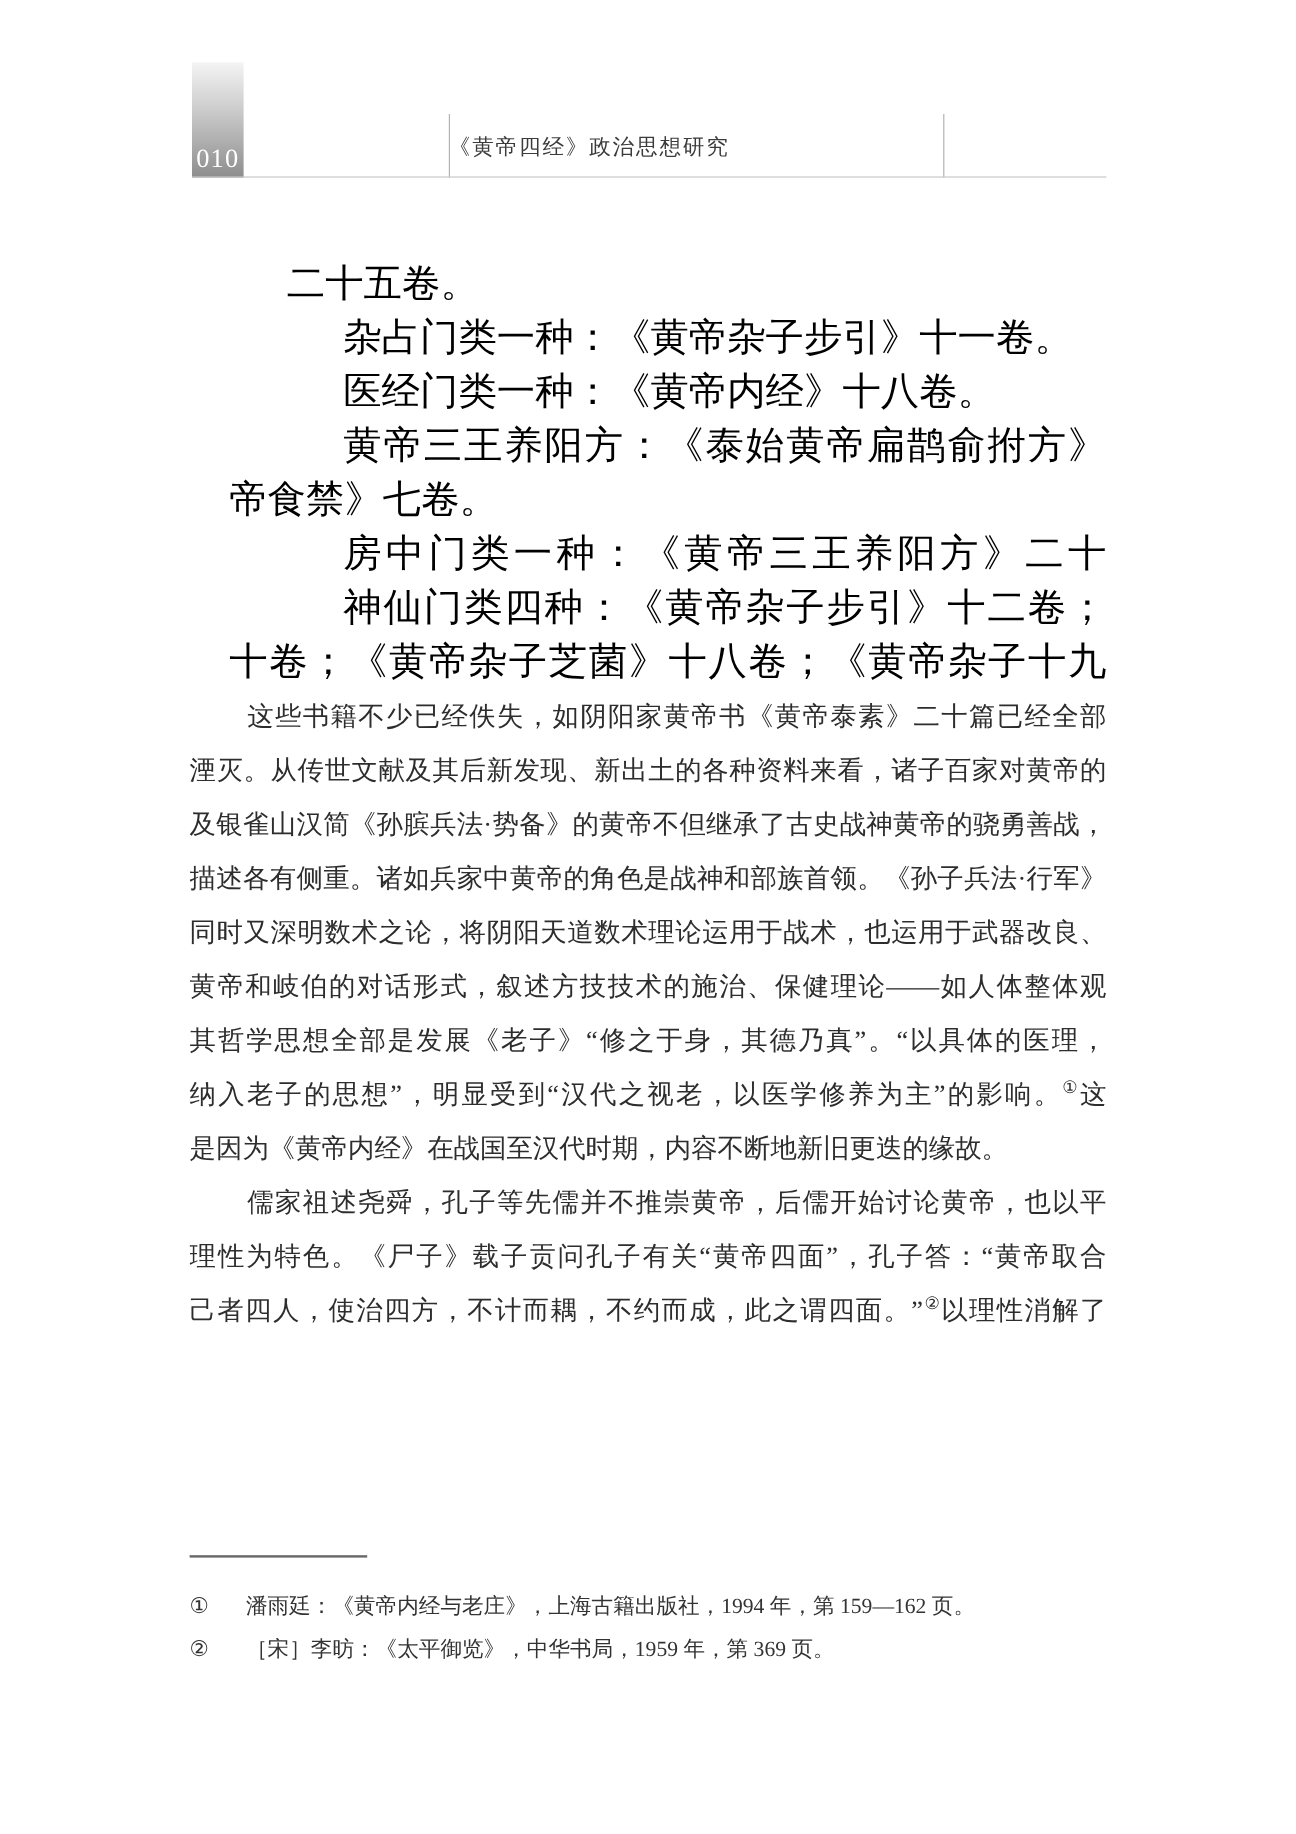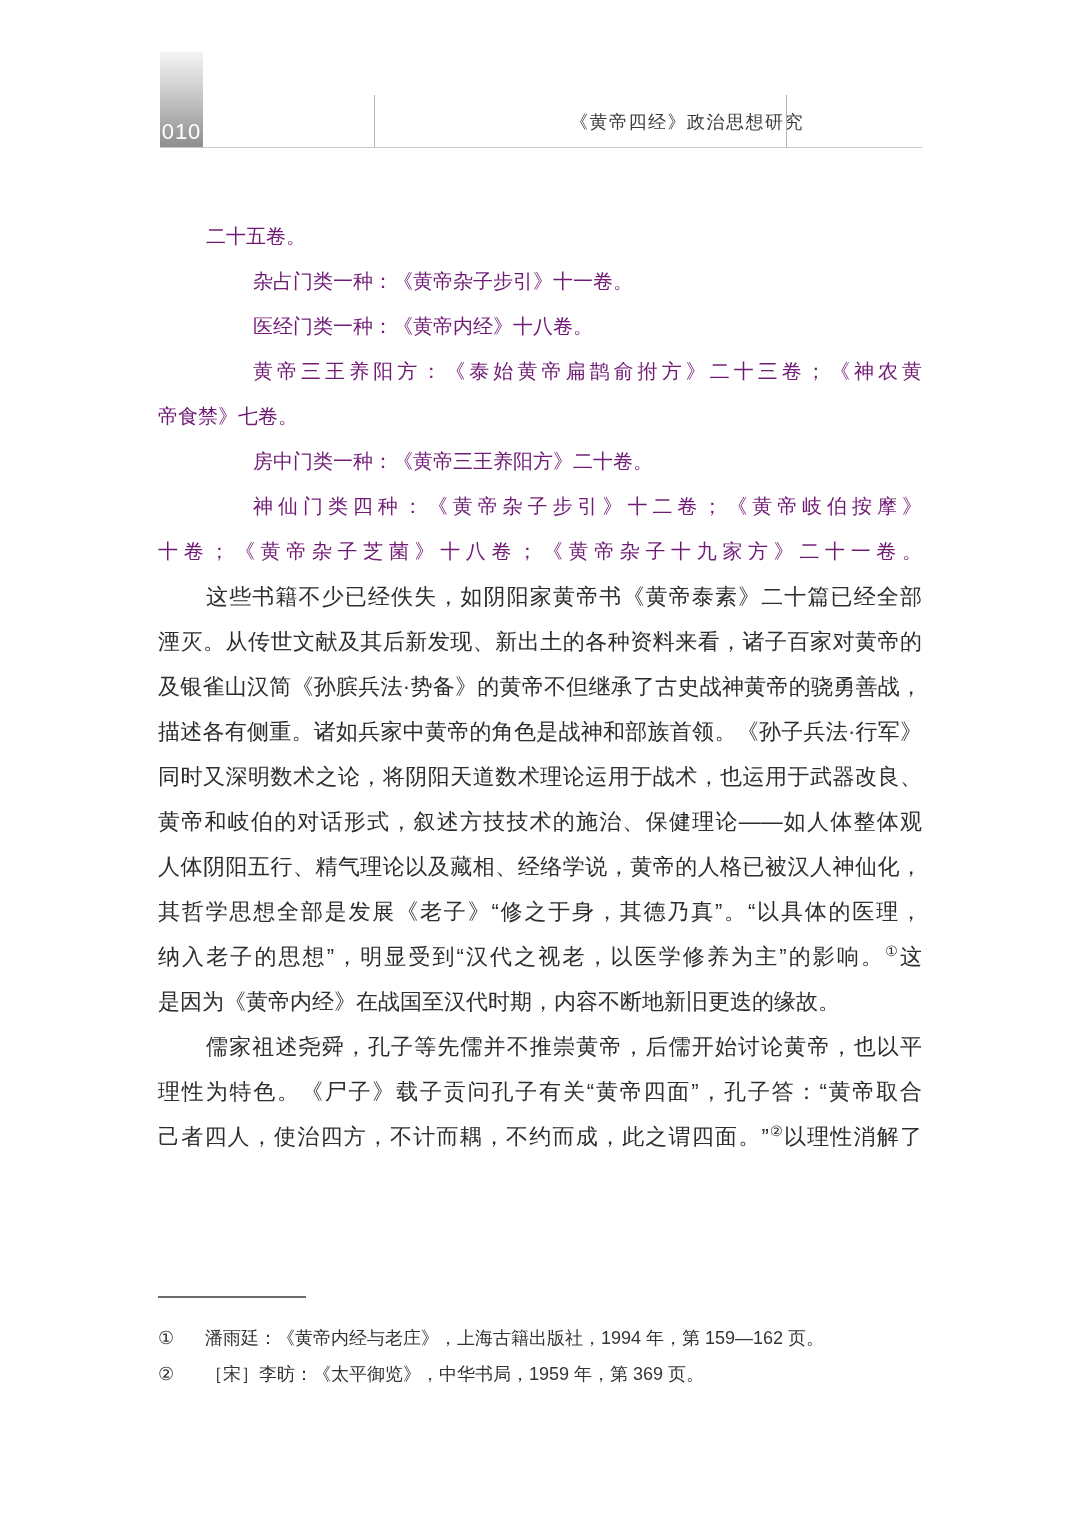--- a/index.html
+++ b/index.html
@@ -1,45 +1,45 @@
 <!DOCTYPE html>
 <html><head>
 <meta charset="utf-8">
 <style>
   html,body { margin:0; padding:0; background:#ffffff; }
   .page {
     position:relative; width:1080px; height:1528px; background:#ffffff;
-    font-family:Liberation Sans, sans-serif; overflow:hidden;
+    font-family:Liberation Serif, serif; overflow:hidden;
   }
   
   .grad-bar {
     position:absolute; left:160px; top:52px; width:43px; height:96px;
     background:linear-gradient(180deg,#f4f4f4 0%,#cdcdcd 40%,#8d8d8d 100%);
   }
   .page-num {
     position:absolute; left:0; bottom:3px; width:100%; text-align:center;
     color:#ffffff; font-size:22px; letter-spacing:1px;
   }
   .header-rule { position:absolute; left:160px; top:147px; width:762px; height:1px; background:#c9c9c9; }
   .tick { position:absolute; top:95px; width:1px; height:53px; background:#b3b3b3; }
   .tick-left { left:374px; }
   .tick-right { left:786px; }
   .running-title {
-    position:absolute; left:374px; top:110px; width:430px; text-align:right;
+    position:absolute; left:374px; top:110px; width:430px; text-align:left;
     font-size:18px; color:#3b3b3b; letter-spacing:1.5px;
   }
   
   .body-block { position:absolute; left:158px; top:214px; width:764px; }
   .line {
     height:45px; line-height:45px; overflow:hidden;
     text-align:justify; text-justify:inter-character; color:#2d2d2d;
   }
   .jl { text-align-last:justify; }
   .song { font-size:22px; }
-  .kai  { font-size:20px; color:#701a75; }
+  .kai  { font-size:32px; color:#000000;margin-left:33px; }
   .indent2 { text-indent:48px; }
   .indent4 { text-indent:95px; }
   sup { font-size:0.65em; vertical-align:super; line-height:0; }
   
   .fn-rule { position:absolute; left:158px; top:1296px; width:148px; height:2px; background:#686868; }
   .footnotes { position:absolute; left:158px; top:1320px; width:772px; }
   .fn-line { display:flex; line-height:36px; font-size:18px; color:#333333; }
   .fn-marker { width:47px; flex-shrink:0; }
   .fn-text { flex:1; }
 </style>
@@ -64,21 +64,20 @@
     <div class="line kai">帝食禁》七卷。</div>
     <div class="line kai indent4">房中门类一种：《黄帝三王养阳方》二十卷。</div>
     <div class="line kai indent4 jl">神仙门类四种：《黄帝杂子步引》十二卷；《黄帝岐伯按摩》</div>
     <div class="line kai jl">十卷；《黄帝杂子芝菌》十八卷；《黄帝杂子十九家方》二十一卷。</div>
     <div class="line song indent2 jl">这些书籍不少已经佚失，如阴阳家黄帝书《黄帝泰素》二十篇已经全部</div>
     <div class="line song jl">湮灭。从传世文献及其后新发现、新出土的各种资料来看，诸子百家对黄帝的</div>
     <div class="line song jl">及银雀山汉简《孙膑兵法·势备》的黄帝不但继承了古史战神黄帝的骁勇善战，</div>
     <div class="line song jl">描述各有侧重。诸如兵家中黄帝的角色是战神和部族首领。《孙子兵法·行军》</div>
     <div class="line song jl">同时又深明数术之论，将阴阳天道数术理论运用于战术，也运用于武器改良、</div>
     <div class="line song jl">黄帝和岐伯的对话形式，叙述方技技术的施治、保健理论——如人体整体观念、</div>
-    <div class="line song jl">人体阴阳五行、精气理论以及藏相、经络学说，黄帝的人格已被汉人神仙化，</div>
     <div class="line song jl">其哲学思想全部是发展《老子》“修之于身，其德乃真”。“以具体的医理，</div>
     <div class="line song jl">纳入老子的思想”，明显受到“汉代之视老，以医学修养为主”的影响。<sup>①</sup>这</div>
     <div class="line song">是因为《黄帝内经》在战国至汉代时期，内容不断地新旧更迭的缘故。</div>
     <div class="line song indent2 jl">儒家祖述尧舜，孔子等先儒并不推崇黄帝，后儒开始讨论黄帝，也以平实、</div>
     <div class="line song jl">理性为特色。《尸子》载子贡问孔子有关“黄帝四面”，孔子答：“黄帝取合</div>
     <div class="line song jl">己者四人，使治四方，不计而耦，不约而成，此之谓四面。”<sup>②</sup>以理性消解了</div>
   </div>
 
   <div class="fn-rule"></div>
   <div class="footnotes">

